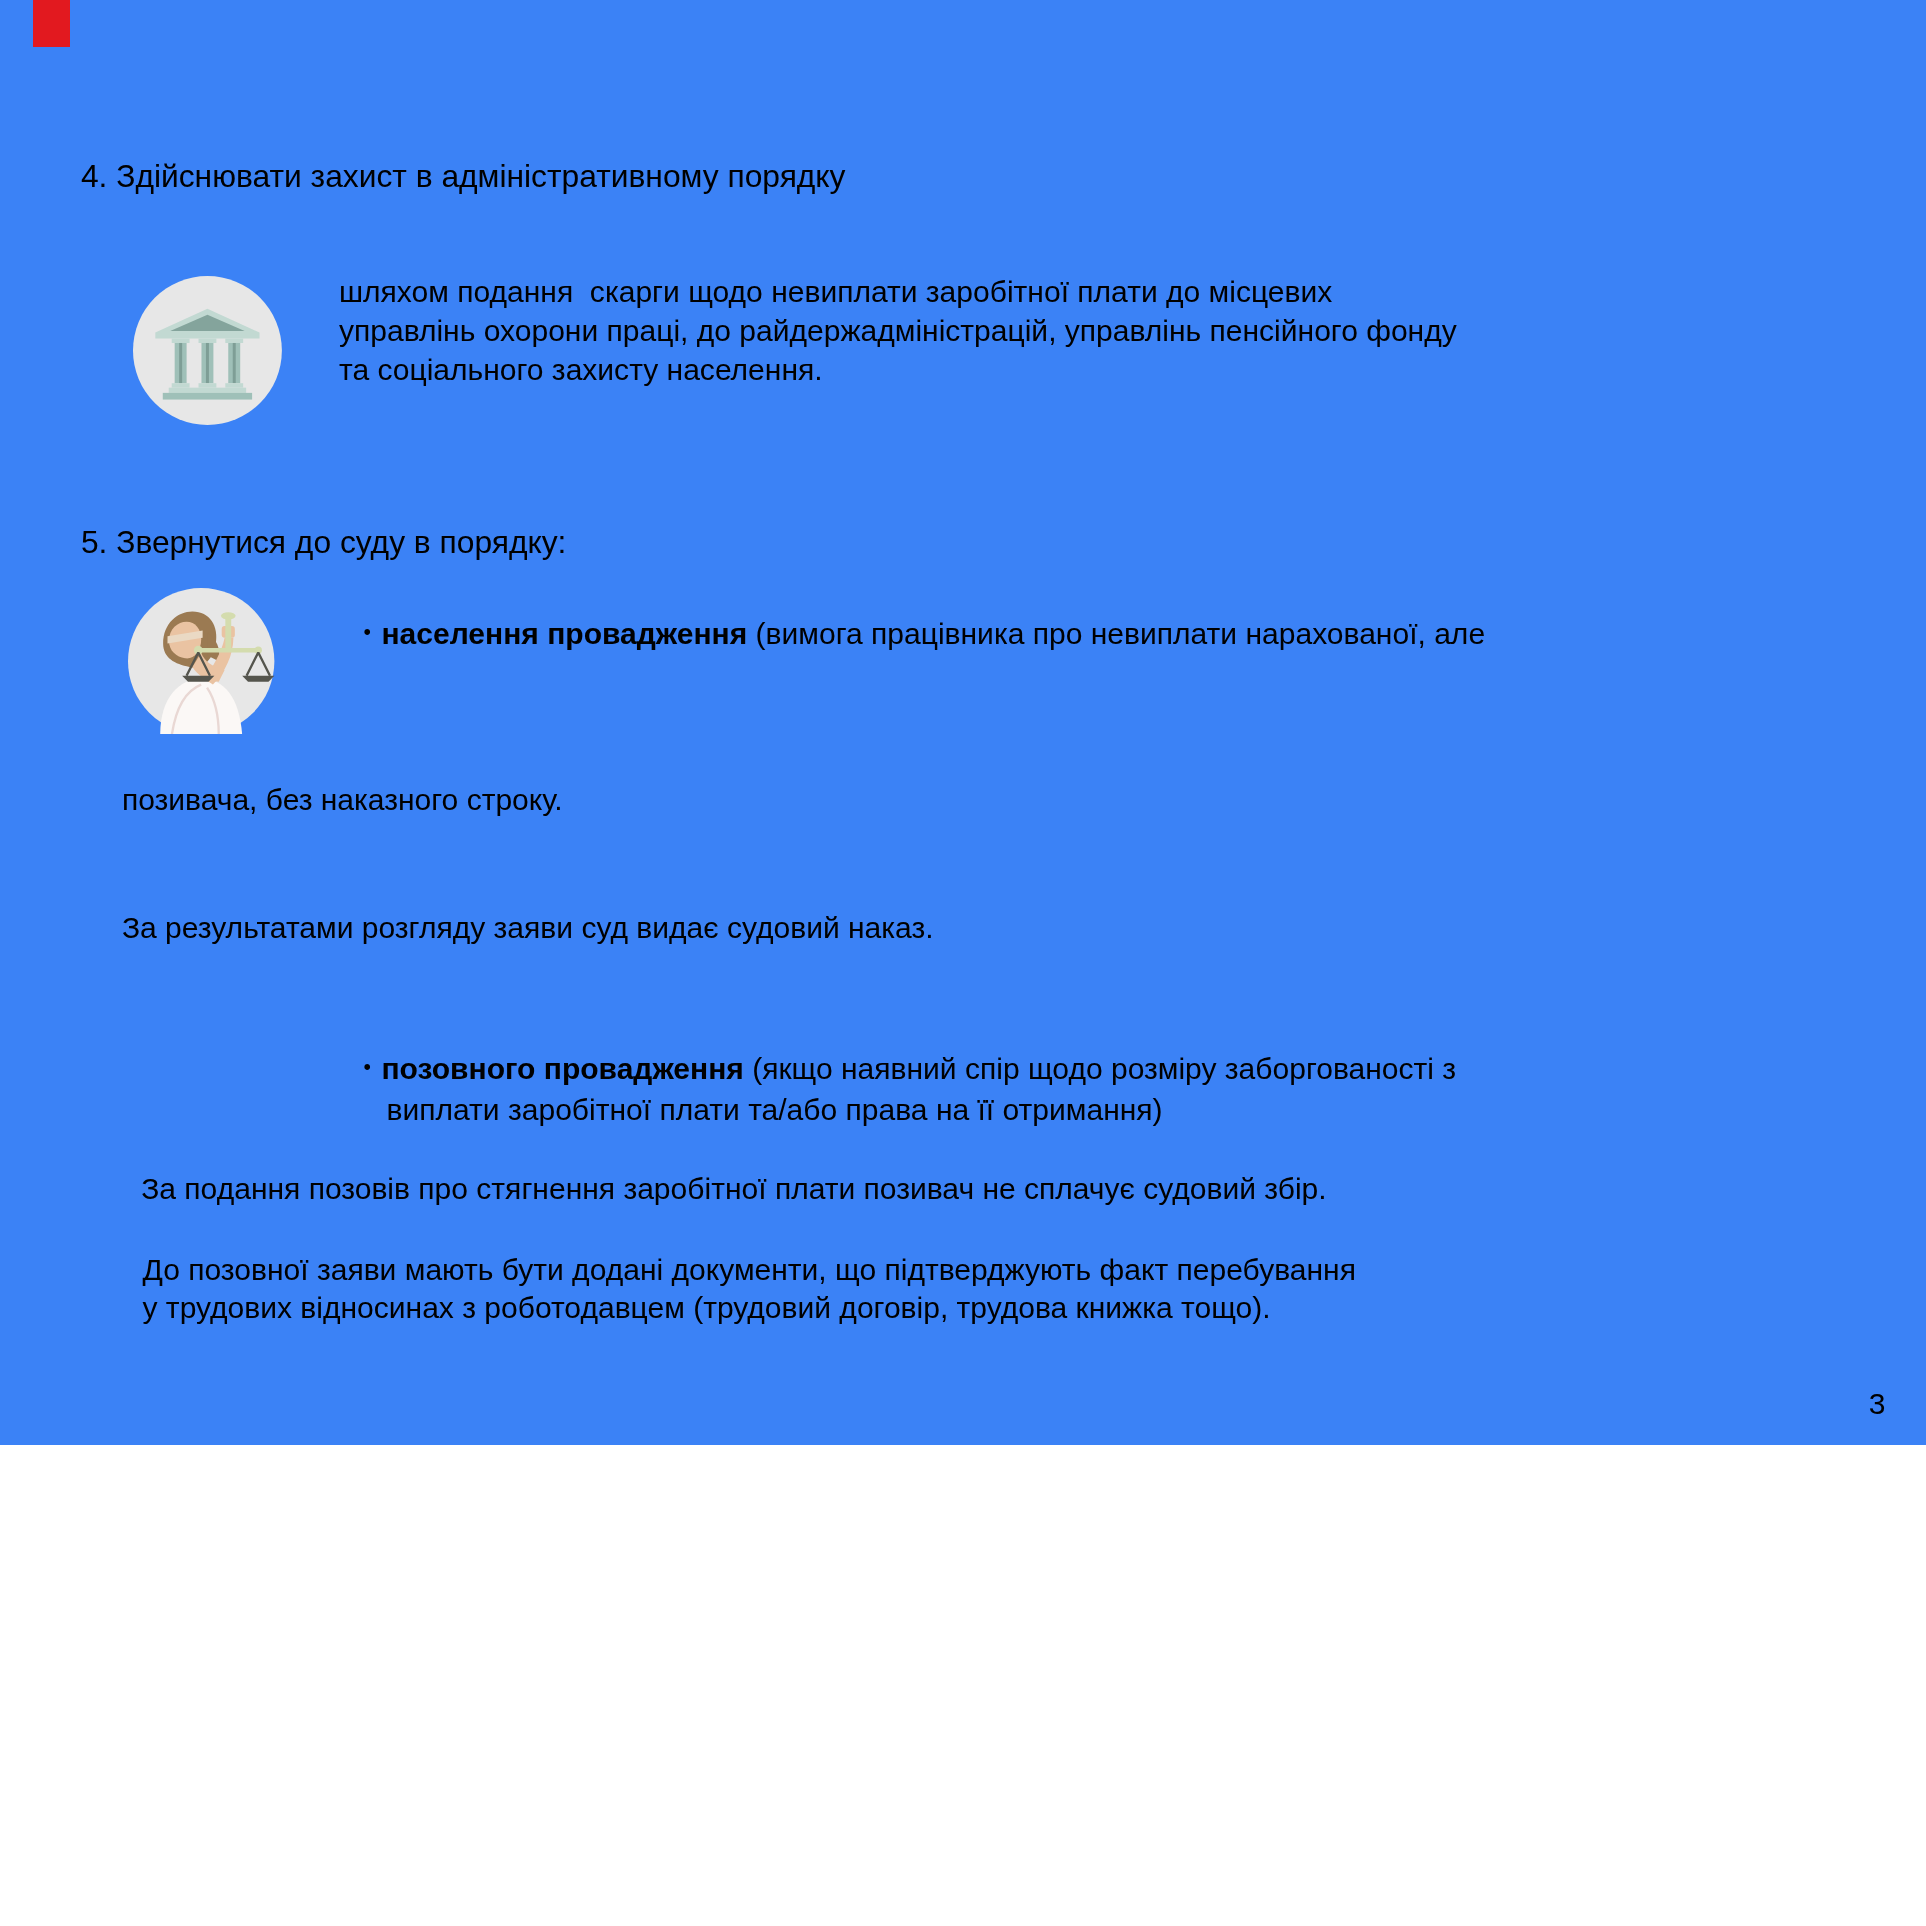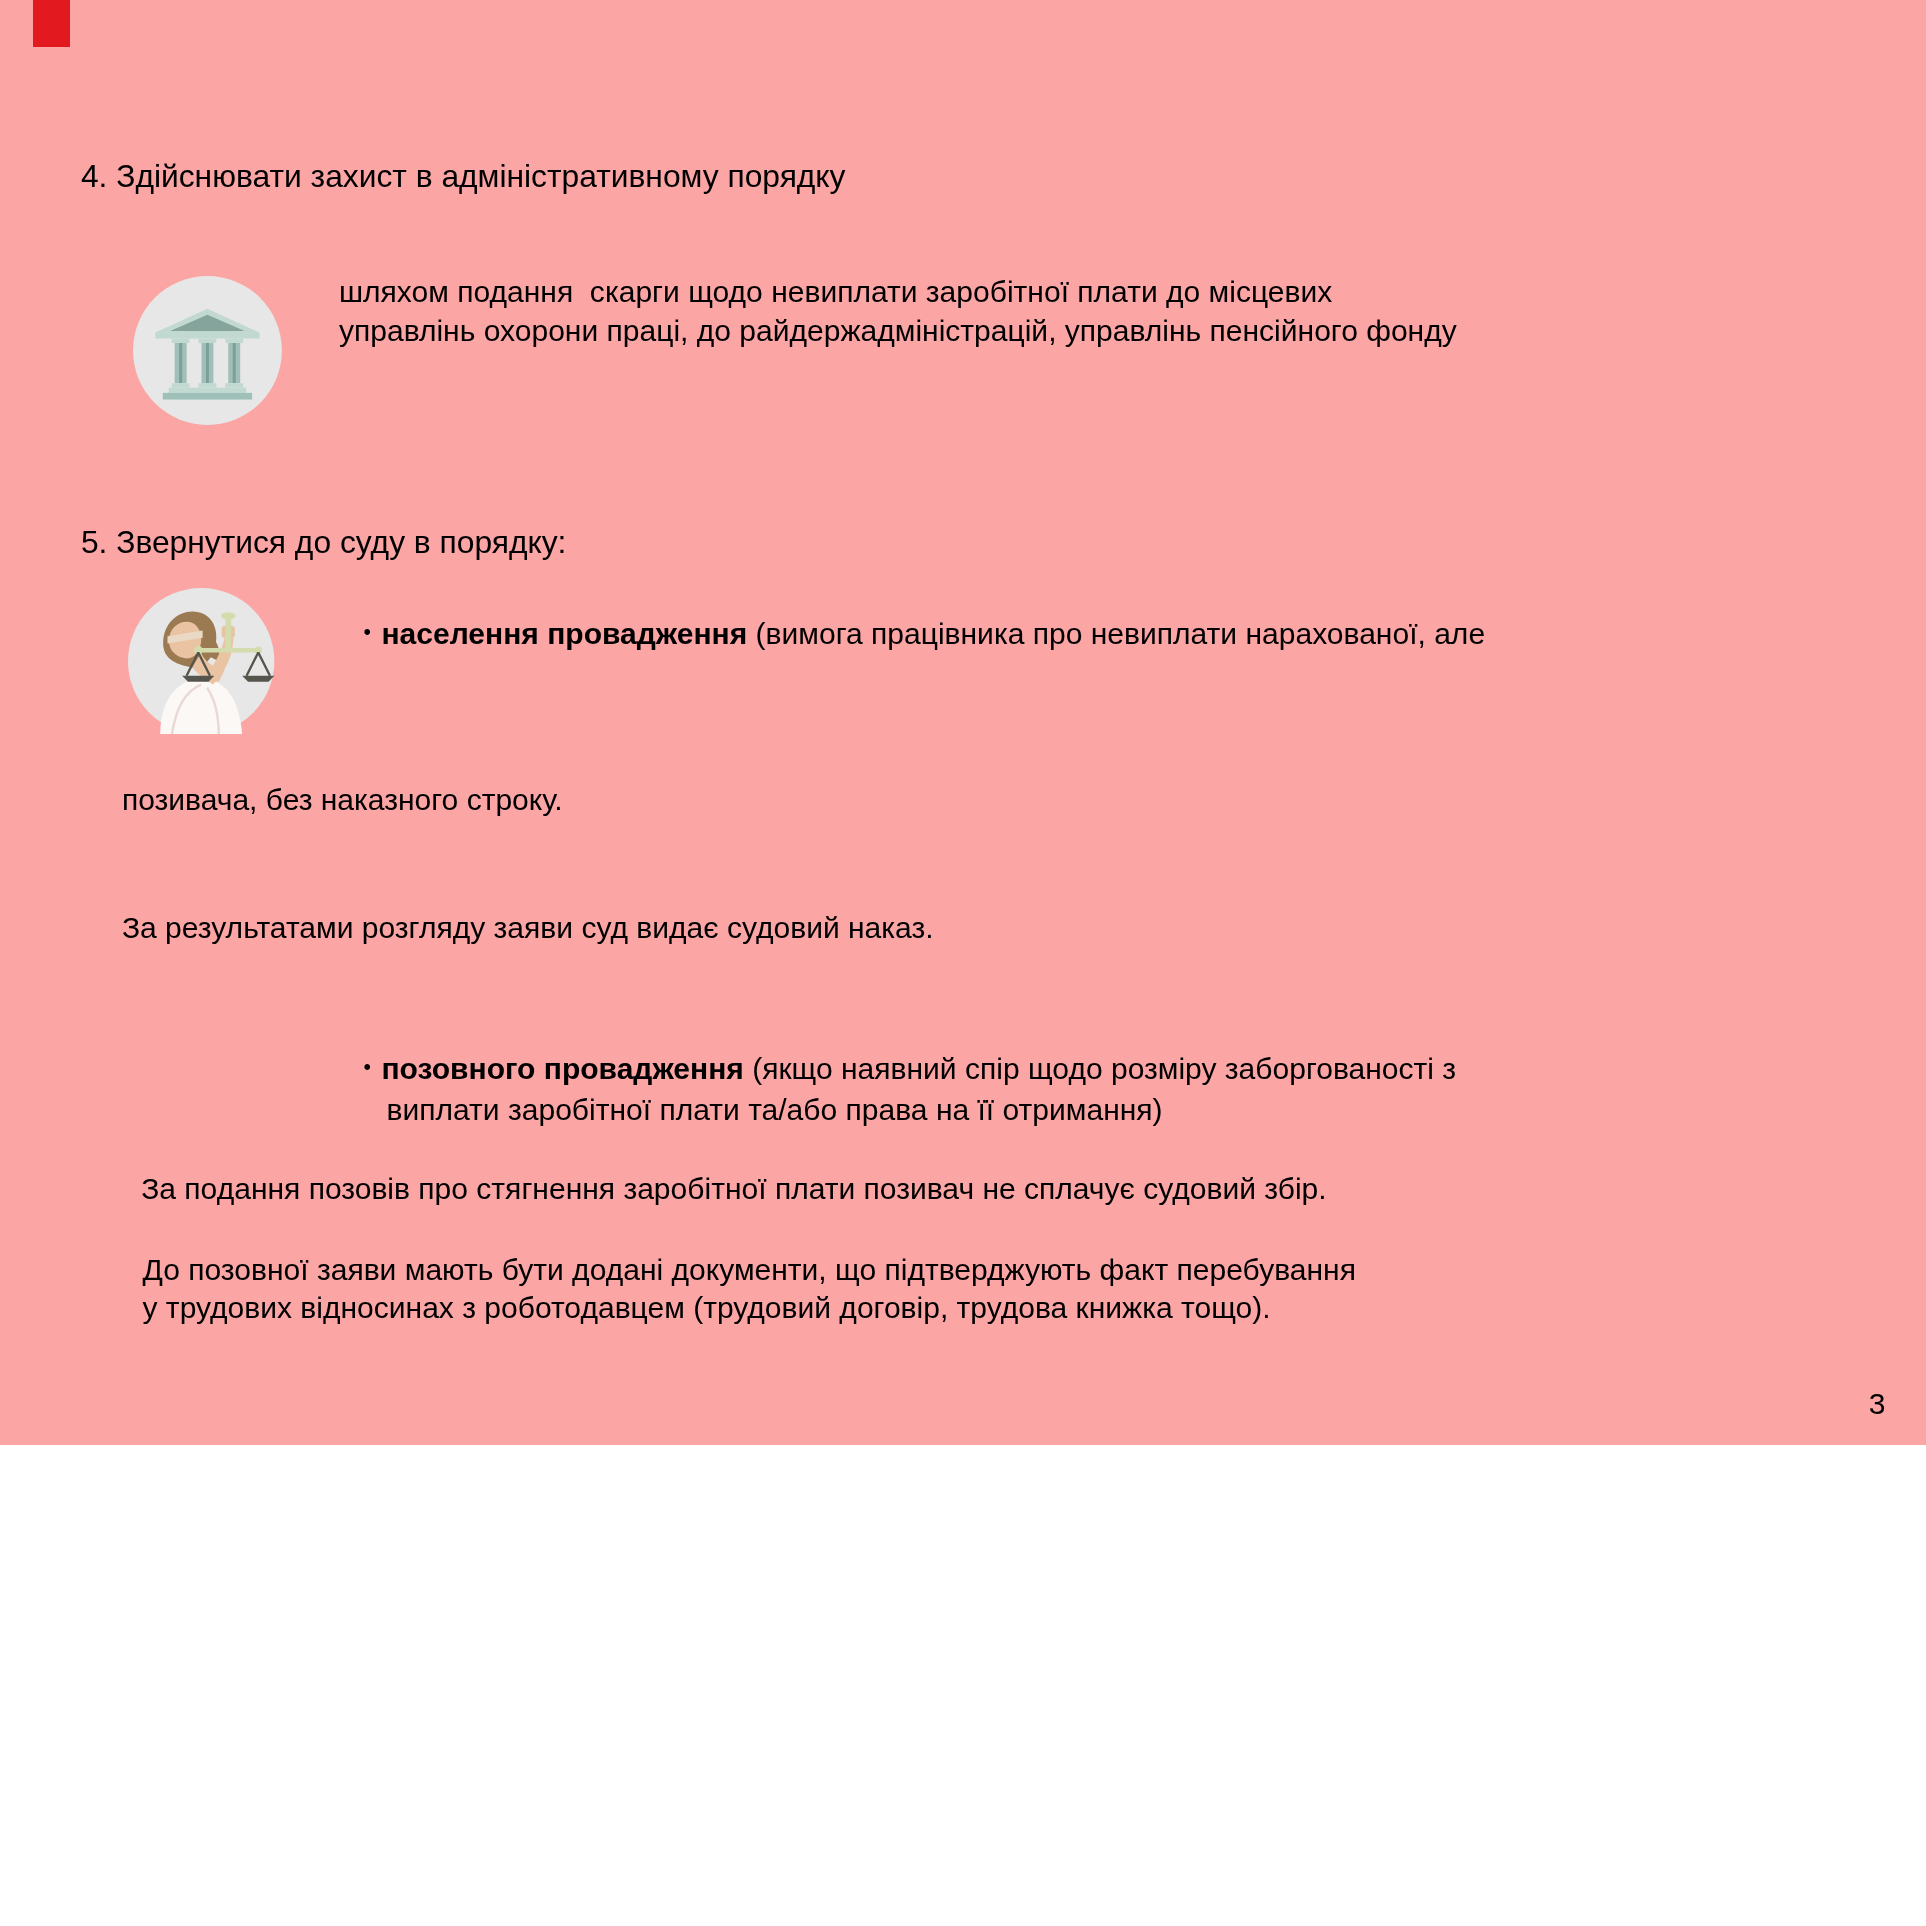--- a/index.html
+++ b/index.html
@@ -4,21 +4,21 @@
 <style>
   html, body {
     margin: 0;
     padding: 0;
     background: #ffffff;
   }
   .stage {
     position: relative;
     width: 100vw;
     height: 75vw;
-    background: #fca5a5;
+    background: #3b82f6;
     overflow: hidden;
     font-family: "Liberation Sans", "DejaVu Sans", sans-serif;
     color: #000000;
   }
   .abs { position: absolute; }
   .line { white-space: pre; }
   .heading {
     font-size: 1.65vw;
     line-height: 2.1vw;
     white-space: pre;
@@ -76,20 +76,21 @@
       <rect x="44" y="72" width="12" height="3" fill="#c2d9d2"></rect>
       <rect x="62" y="72" width="12" height="3" fill="#c2d9d2"></rect>
       <rect x="24" y="75" width="52" height="3.5" fill="#c2d9d2"></rect>
       <rect x="20" y="78.5" width="60" height="4.5" fill="#9fc0b8"></rect>
     </svg>
   </div>
 
   <div class="abs body-text" style="left:17.6vw; top:14.2vw;">
     <div class="line">шляхом подання  скарги щодо невиплати заробітної плати до місцевих</div>
     <div class="line">управлінь охорони праці, до райдержадміністрацій, управлінь пенсійного фонду</div>
+    <div class="line">та соціального захисту населення.</div>
   </div>
 
   <div class="abs heading" style="left:4.2vw; top:27.1vw;text-align:center;">5. Звернутися до суду в порядку:</div>
 
   <div class="abs" style="left:6.67vw; top:30.53vw; width:7.6vw; height:7.6vw;">
     <svg class="icon-circle" viewBox="0 0 100 100" width="100%" height="100%">
       <circle cx="50" cy="50" r="50" fill="#e7e7e7"></circle>
       <path d="M22,100 C22,75 35,62 50,62 C66,62 76,75 78,100 Z" fill="#fbf8f6"></path>
       <path d="M30,100 C33,80 40,70 50,66" fill="none" stroke="#e9d8d4" stroke-width="1.6"></path>
       <path d="M62,100 C62,84 58,74 54,68" fill="none" stroke="#e9d8d4" stroke-width="1.6"></path>

